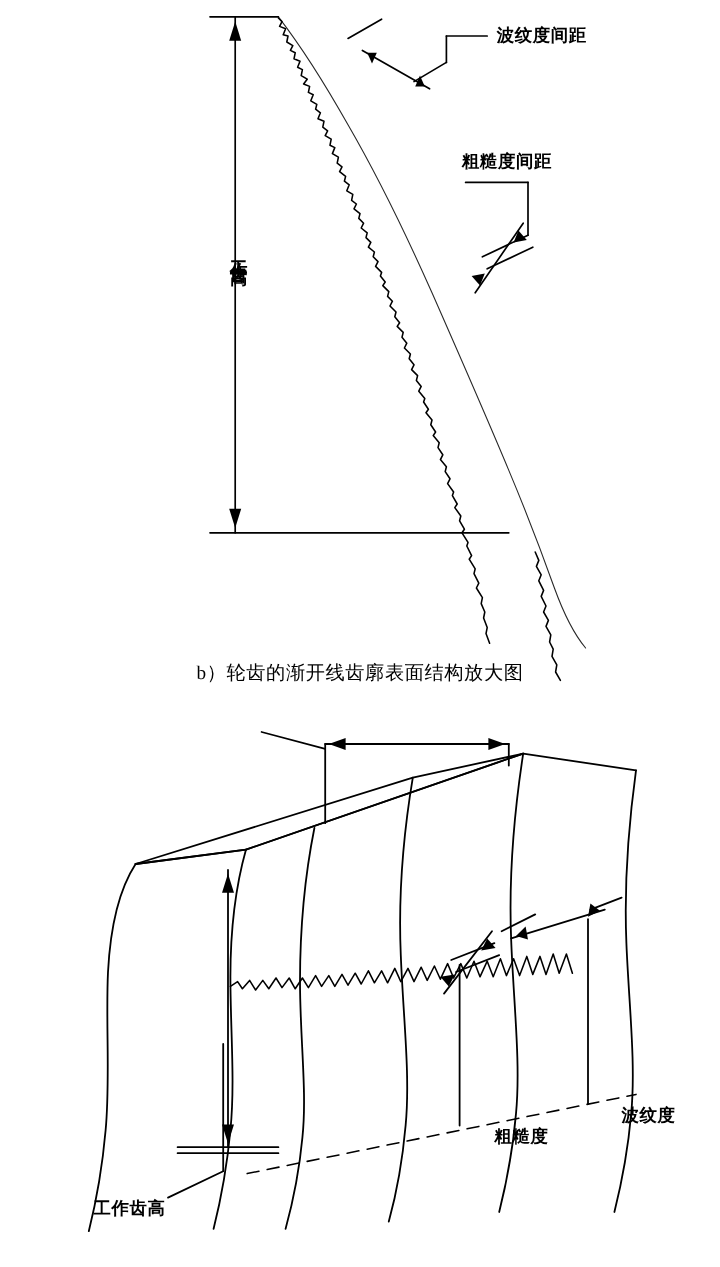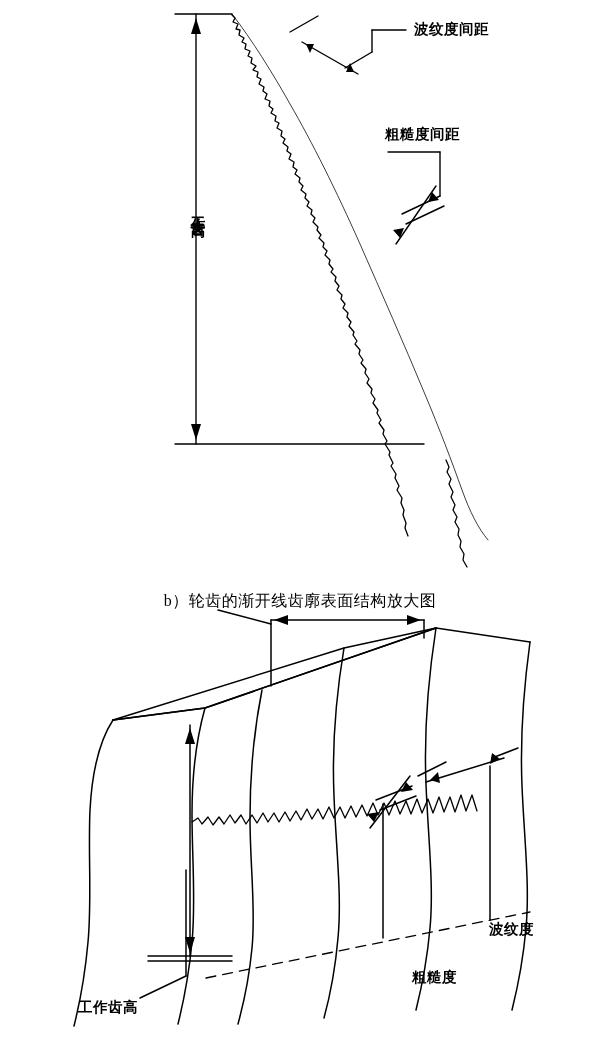--- a/index.html
+++ b/index.html
@@ -31,21 +31,21 @@
   svg { display: block; }
 
   .cap {
     position: absolute;
     width: 600px;
     text-align: center;
     font-size: 16px;
     font-family: "Liberation Serif", serif;
     letter-spacing: 0.5px;
   }
-  #cap-b { top: 551px; margin-top: 40px; }
+  #cap-b { top: 551px; }
   #cap-c { top: 1029px; }
 
   .lbl {
     position: absolute;
     font-size: 14.5px;
     font-family: Liberation Serif, serif;
     font-weight: bold;
     white-space: nowrap;
     letter-spacing: 0.5px;
   }
@@ -190,21 +190,21 @@
         <polygon points="430,190 438,182 440,193" fill="#000" stroke="none"></polygon>
         <polygon points="500,169 492,163 490,174" fill="#000" stroke="none"></polygon>
         <line x1="490" y1="176" x2="490" y2="330"></line>
 
         <line x1="186" y1="280" x2="186" y2="386"></line>
         <line x1="186" y1="386" x2="140" y2="408"></line>
       </g>
     </svg>
 
 
-    <div class="lbl" style="left:412px; top:348px;margin-top:30px;">粗糙度</div>
-
-    <div class="lbl" style="left:489px; top:330px;">波纹度</div>
+    <div class="lbl" style="left:412px; top:348px;">粗糙度</div>
+
+    <div class="lbl" style="left:518px; top:330px;">波纹度</div>
 
     <div class="lbl" style="left:78px; top:408px;">工作齿高</div>
   </div>
 
 
 </div>
 
 </body></html>

